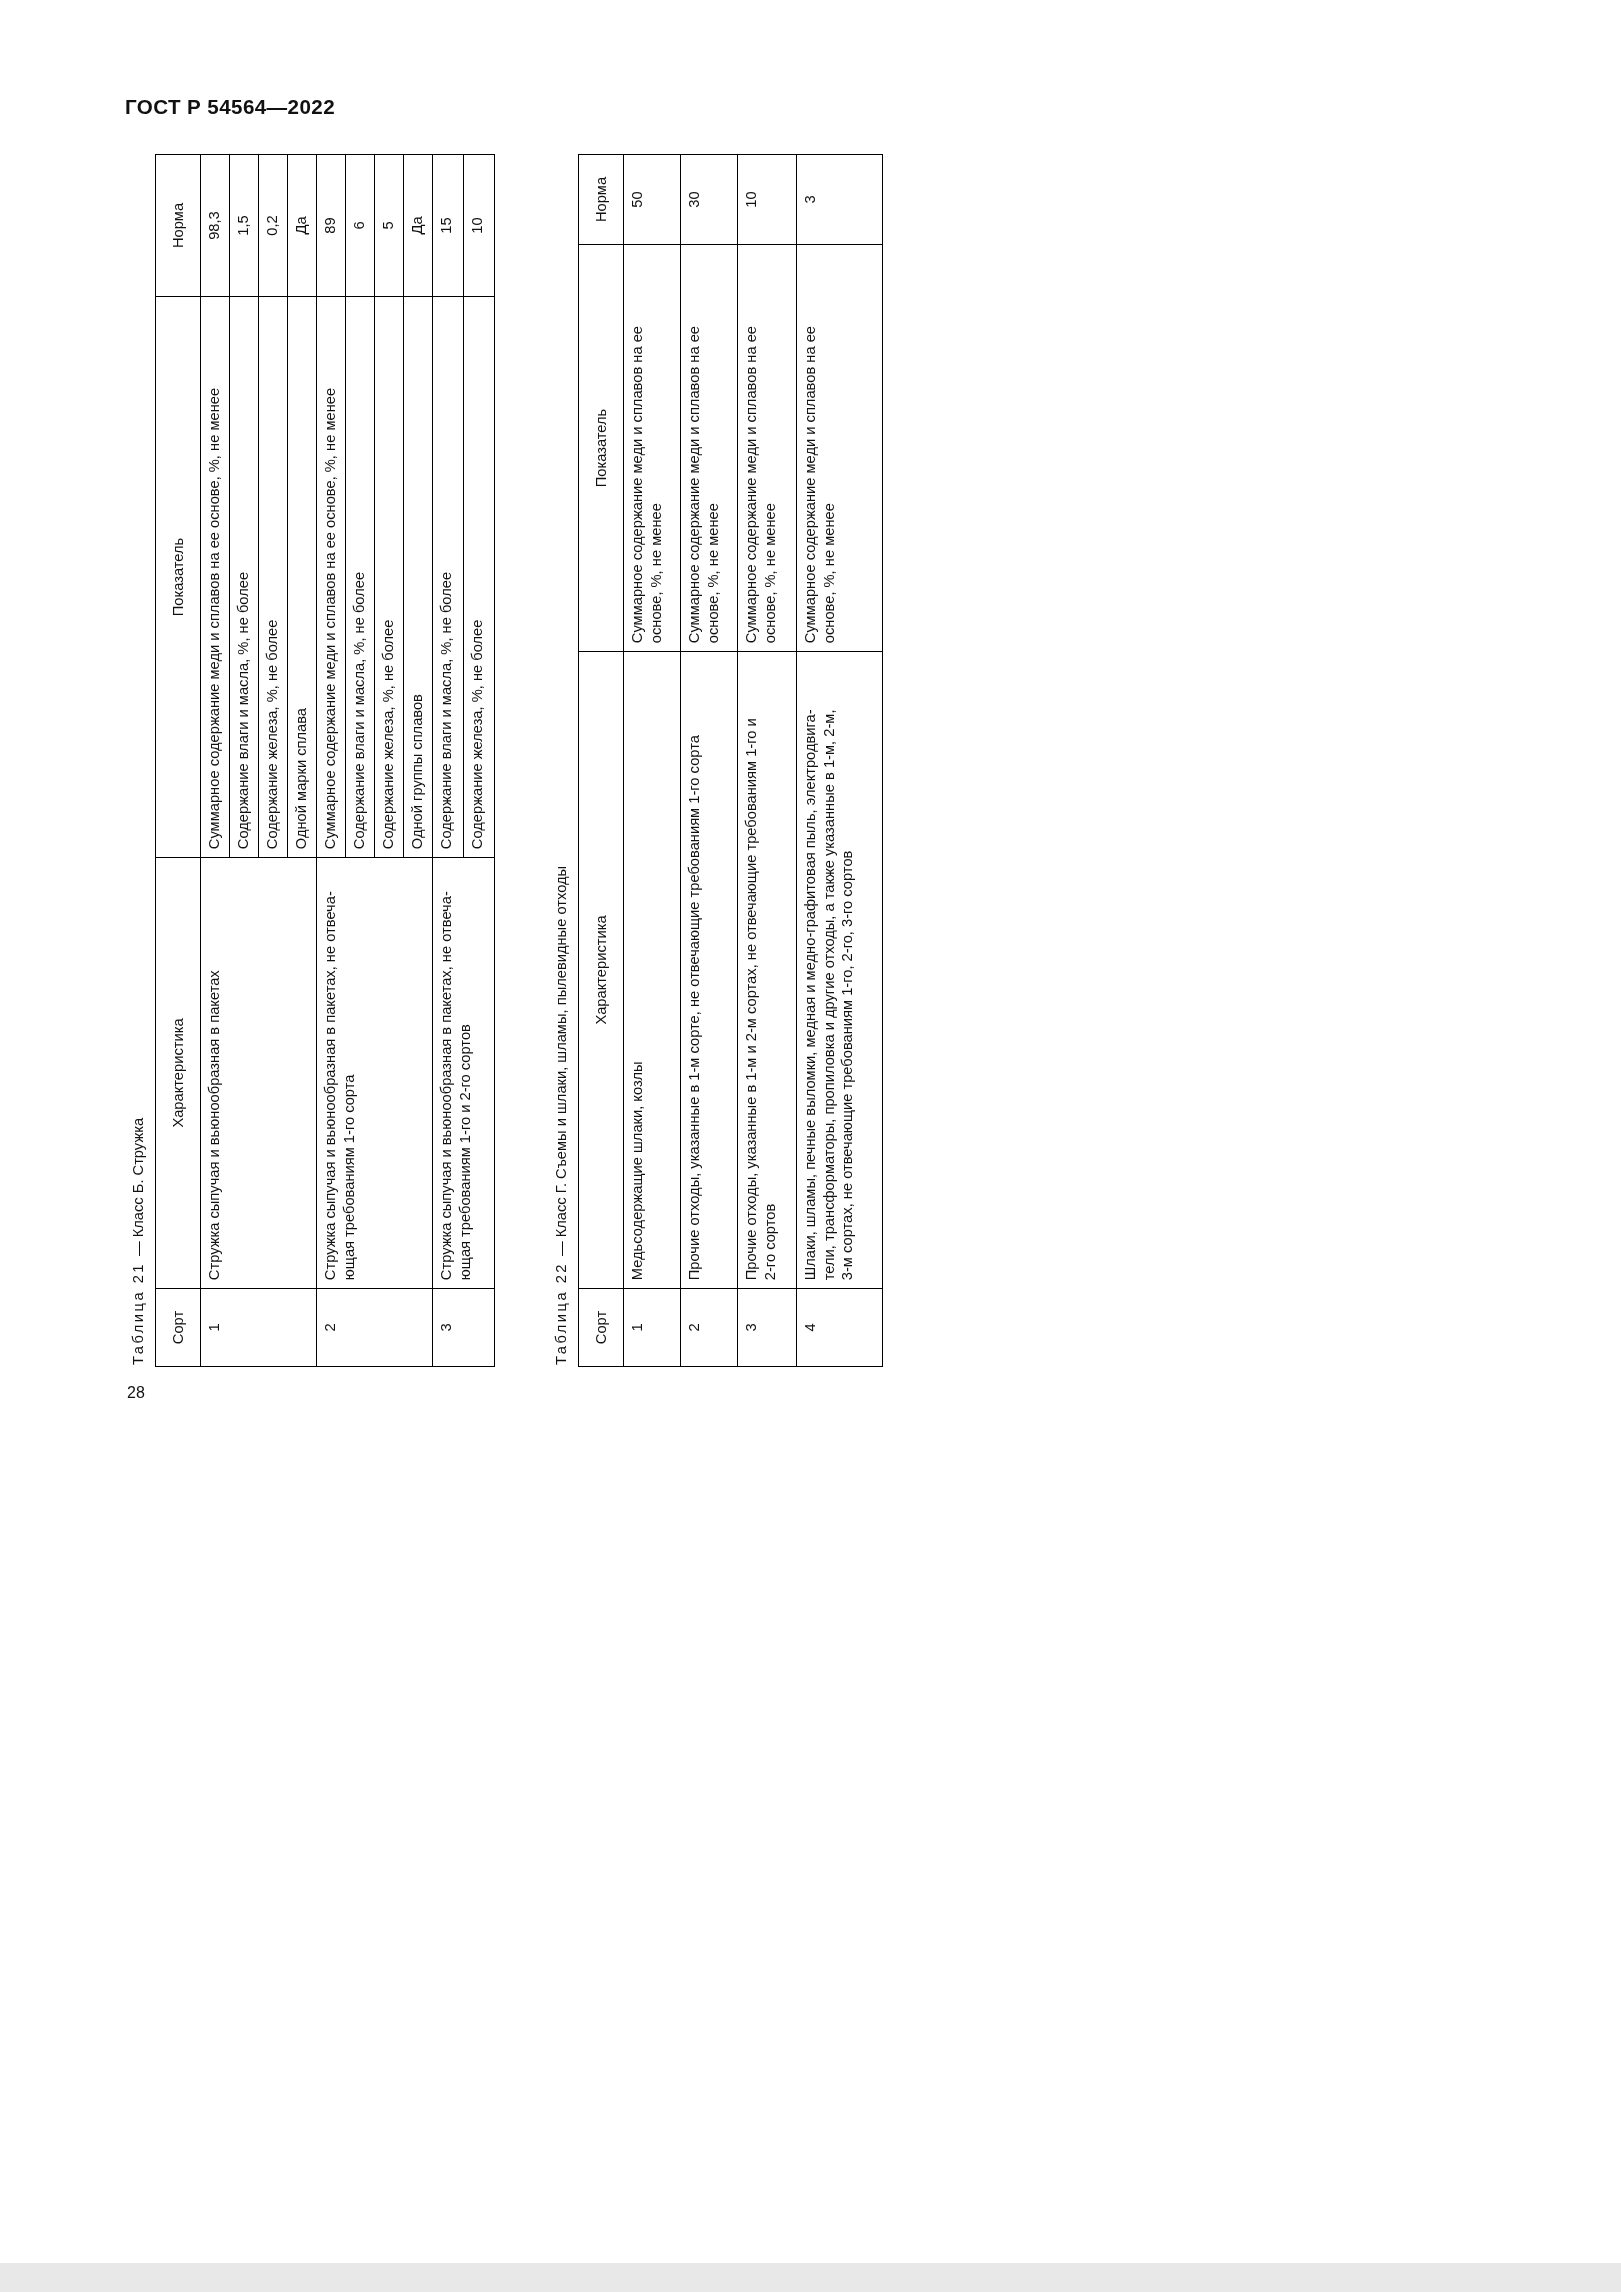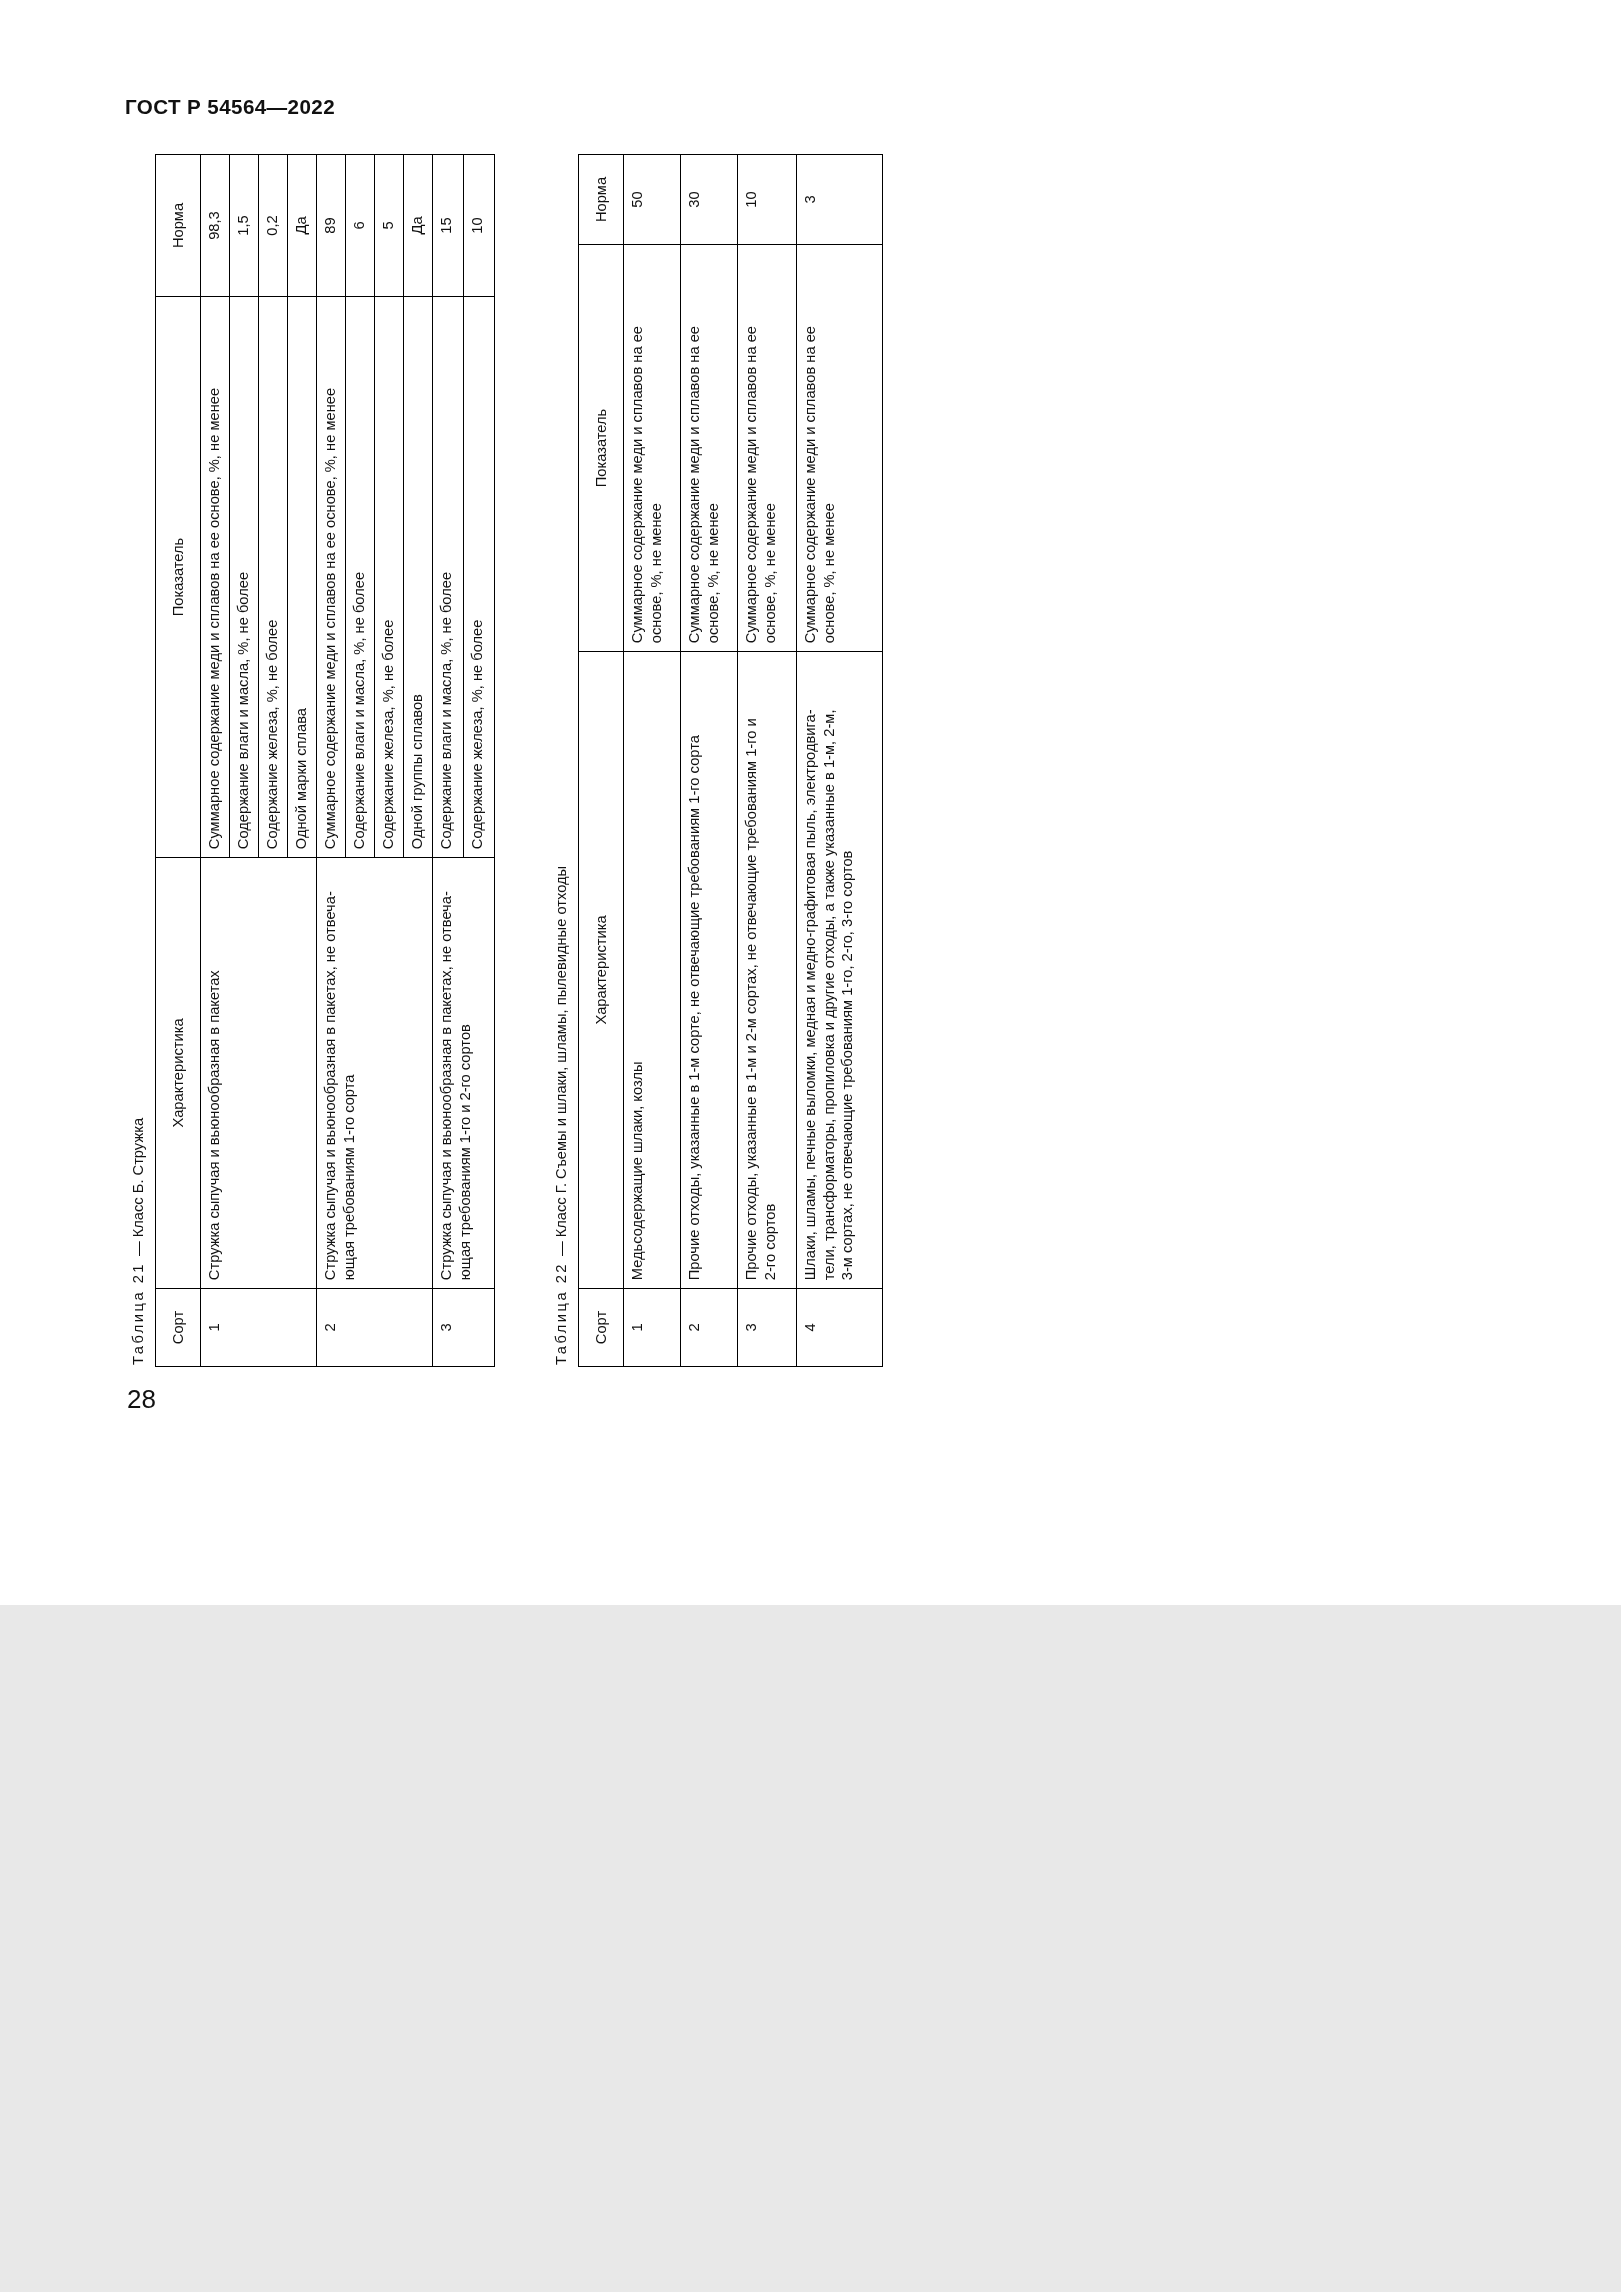--- a/index.html
+++ b/index.html
@@ -1,32 +1,32 @@
 <!DOCTYPE html>
 <html><head>
 <meta charset="utf-8">
 <style>
   * { margin:0; padding:0; box-sizing:border-box; }
   html, body { background:#e8e8e8; }
   .page {
     position:relative;
-    width:1621px; height:1605px;
+    width:1621px; height:2263px;
     background:#ffffff;
     font-family:"Liberation Sans", sans-serif;
     color:#111;
     overflow:hidden;
     margin:0 auto;
   }
   .doc-header {
     position:absolute; left:125px; top:95px;
     font-size:20.6px; font-weight:bold; letter-spacing:0.4px;
   }
   .page-number {
     position:absolute; left:127px; top:1384px;
-    font-size:26px;
+    font-size:16px;
   }
   
   .rotated {
     position:absolute;
     width:1215px;
     transform:rotate(-90deg);
     transform-origin:0 0;
   }
   #t21wrap { left:129px; top:1367px; }
   #t22wrap { left:552px; top:1367px; }

